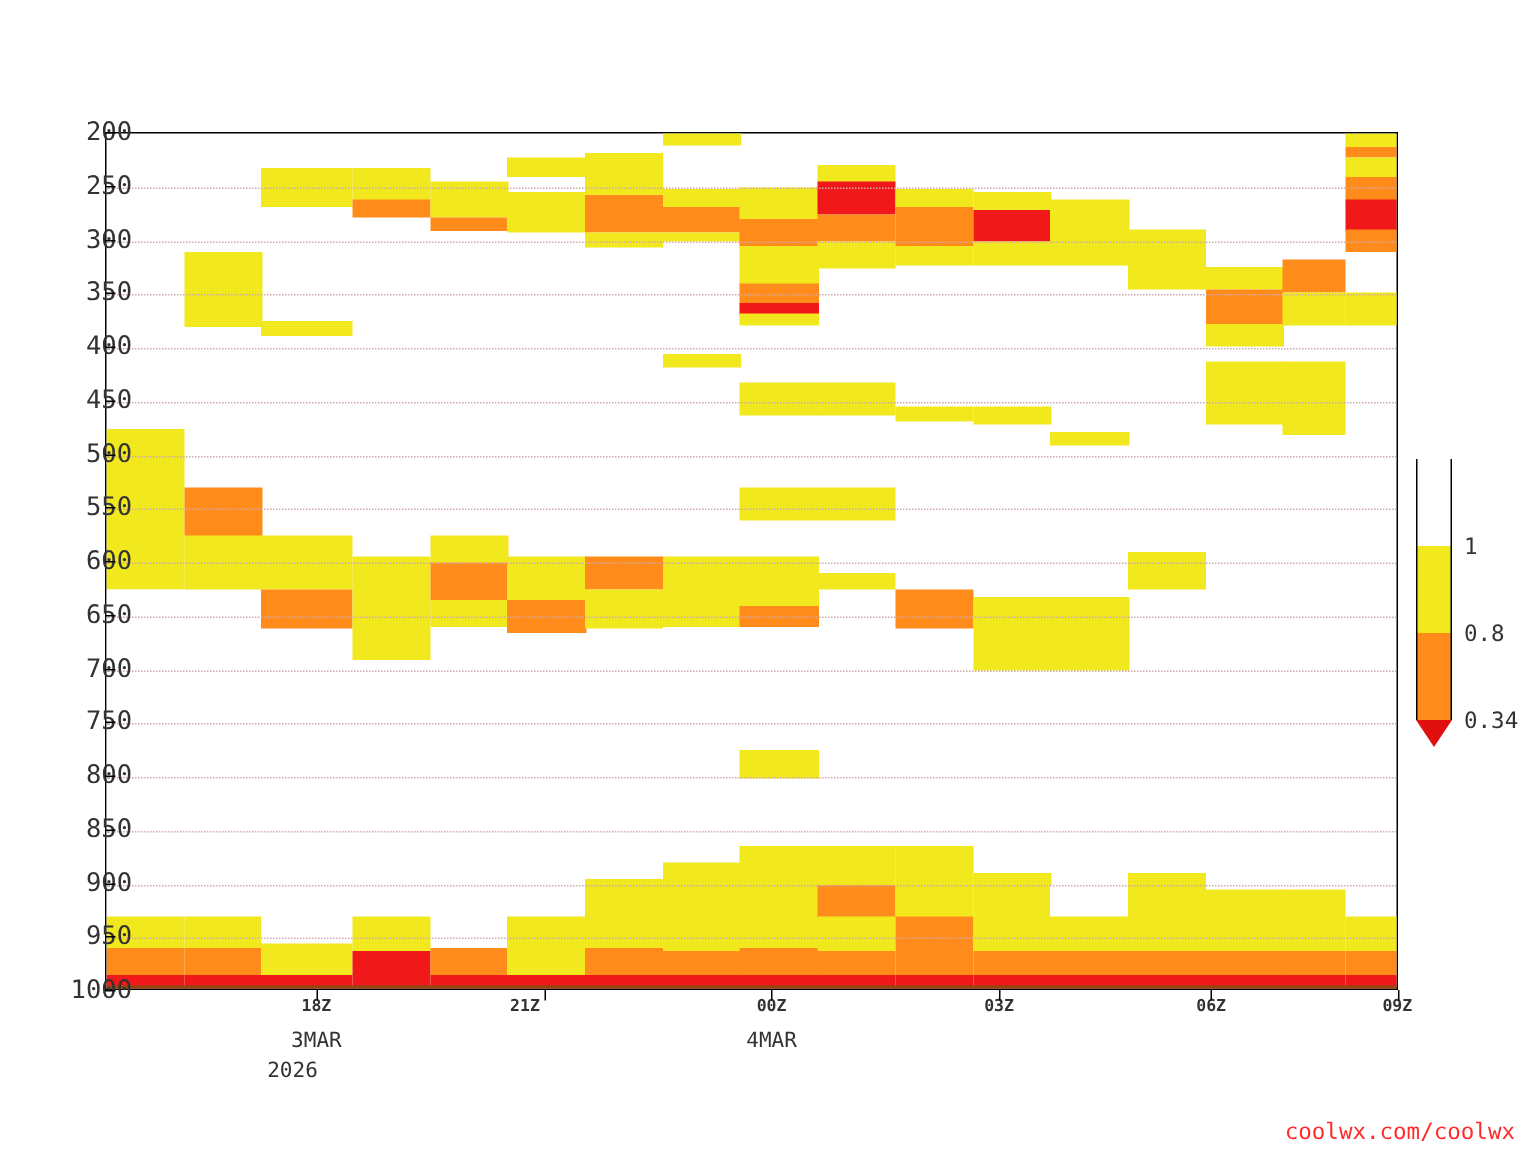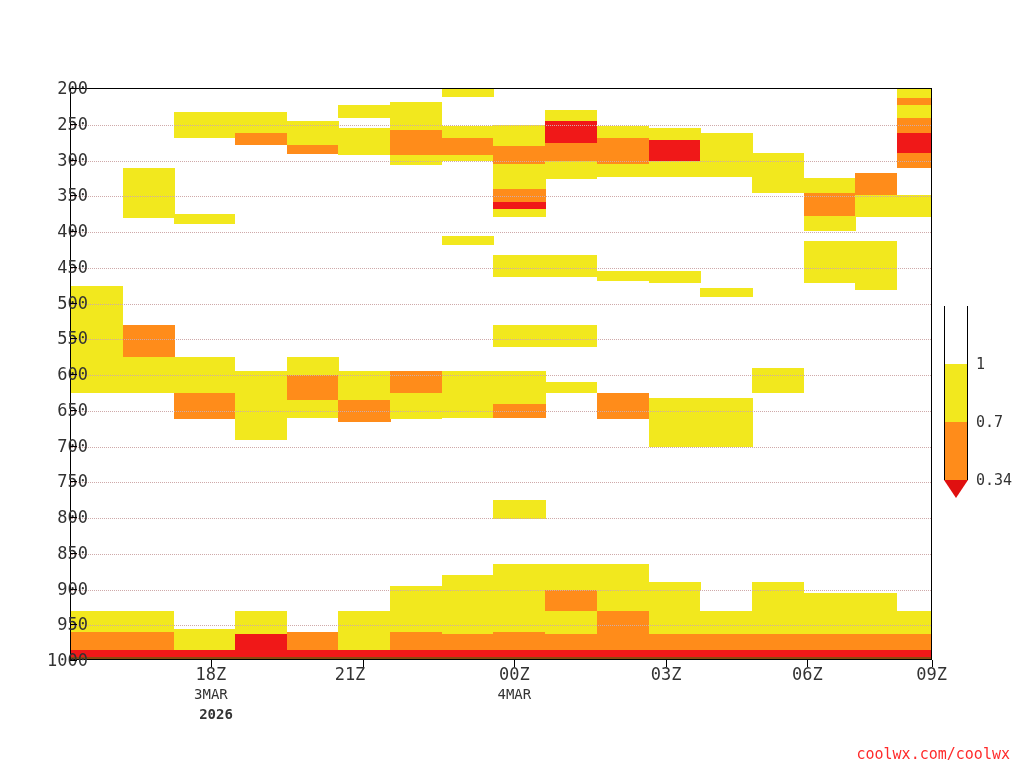--- a/index.html
+++ b/index.html
@@ -2,21 +2,21 @@
 <html><head>
 <meta charset="utf-8">
 <style>
   html,body{margin:0;padding:0;}
   body{width:1024px;height:768px;background:#ffffff;font-family:"DejaVu Sans",sans-serif;overflow:hidden;}
   #stage{position:relative;width:1024px;height:768px;}
   .title{position:absolute;left:0;top:54px;width:1024px;text-align:center;font-size:21px;color:#333333;letter-spacing:0px;font-family:"DejaVu Sans Mono",monospace;}
   .plotbox{position:absolute;left:70px;top:88px;width:862px;height:572px;border:1px solid #000;box-sizing:border-box;background:#ffffff;overflow:hidden;}
   .ytick{position:absolute;right:936px;text-align:right;font-size:17px;color:#333;font-family:"DejaVu Sans Mono",monospace;transform:translateY(-50%);width:120px;}
   .ytickmark{position:absolute;left:70px;width:7px;height:1px;background:#000;}
-  .xtick{position:absolute;top:664px;font-size:17px;color:#333;font-family:"DejaVu Sans Mono",monospace;transform:translateX(-50%);}
+  .xtick{position:absolute;top:664px;font-size:11px;color:#333;font-family:"DejaVu Sans Mono",monospace;transform:translateX(-50%);font-weight:bold;}
   .xtickmark{position:absolute;top:660px;width:1px;height:7px;background:#000;}
   .xsub{position:absolute;font-size:14px;color:#333;font-family:"DejaVu Sans Mono",monospace;transform:translateX(-50%);}
   .gridline{position:absolute;left:0;width:100%;height:0;border-top:1px dotted #cfa9a9;}
   .cell{position:absolute;}
   .xlabel{position:absolute;left:0;top:730px;width:1024px;text-align:center;font-size:23px;color:#333;font-family:"DejaVu Sans Mono",monospace;}
   .credit{position:absolute;right:14px;top:745px;font-size:15px;color:#ff2b2b;font-family:"DejaVu Sans Mono",monospace;}
   .cbarlabel{position:absolute;font-size:15px;color:#333;font-family:"DejaVu Sans Mono",monospace;transform:translateY(-50%);}
   .tri{position:absolute;width:0;height:0;}
 </style>
 </head>
@@ -219,40 +219,40 @@
       <div class="ytickmark" style="top: 552.75px;"></div>
       <div class="ytick" style="top: 588.5px;">900</div>
       <div class="ytickmark" style="top: 588.5px;"></div>
       <div class="ytick" style="top: 624.25px;">950</div>
       <div class="ytickmark" style="top: 624.25px;"></div>
       <div class="ytick" style="top: 660px;">1000</div>
       <div class="ytickmark" style="top: 660px;"></div>
       <div class="xtick" style="left: 210.937px;">18Z</div>
       <div class="xtickmark" style="left: 210.937px;"></div>
       <div class="xsub" style="left: 210.937px; top: 686px;">3MAR</div>
-      <div class="xsub" style="left: 216px; top: 706px; font-weight: bold;">2026</div>
+      <div class="xsub" style="left: 195px; top: 706px;">2026</div>
       <div class="xtick" style="left: 350px;">21Z</div>
       <div class="xtickmark" style="left: 362.649px;"></div>
       <div class="xtick" style="left: 514.361px;">00Z</div>
       <div class="xtickmark" style="left: 514.361px;"></div>
       <div class="xsub" style="left: 514.361px; top: 686px;">4MAR</div>
       <div class="xtick" style="left: 666.073px;">03Z</div>
       <div class="xtickmark" style="left: 666.073px;"></div>
       <div class="xtick" style="left: 807.441px;">06Z</div>
       <div class="xtickmark" style="left: 807.441px;"></div>
       <div class="xtick" style="left: 931.569px;">09Z</div>
       <div class="xtickmark" style="left: 931.569px;"></div>
     </div>
 
   <div class="credit">coolwx.com/coolwx</div>
 
   <div id="colorbar">
       <div class="tri" style="left: 944px; top: 288px; border-left: 12px solid transparent; border-right: 12px solid transparent; border-bottom: 18px solid rgb(255, 255, 255);"></div>
       <div class="cell" style="left: 944px; top: 306px; width: 24px; height: 58px; background: rgb(255, 255, 255); border-left: 1px solid rgb(0, 0, 0); border-right: 1px solid rgb(0, 0, 0); box-sizing: border-box; border-top: 0px;"></div>
       <div class="cbarlabel" style="left: 976px; top: 364px;">1</div>
       <div class="cell" style="left: 944px; top: 364px; width: 24px; height: 58px; background: rgb(242, 232, 30); border-left: 1px solid rgb(0, 0, 0); border-right: 1px solid rgb(0, 0, 0); box-sizing: border-box;"></div>
-      <div class="cbarlabel" style="left: 976px; top: 422px;">0.7</div>
+      <div class="cbarlabel" style="left: 976px; top: 422px;">0.8</div>
       <div class="cell" style="left: 944px; top: 422px; width: 24px; height: 58px; background: rgb(255, 140, 26); border-left: 1px solid rgb(0, 0, 0); border-right: 1px solid rgb(0, 0, 0); box-sizing: border-box;"></div>
       <div class="cbarlabel" style="left: 976px; top: 480px;">0.34</div>
       <div class="tri" style="left: 944px; top: 480px; border-left: 12px solid transparent; border-right: 12px solid transparent; border-top: 18px solid rgb(224, 16, 16);"></div>
     </div>
 
 </div>
 
 </body></html>

